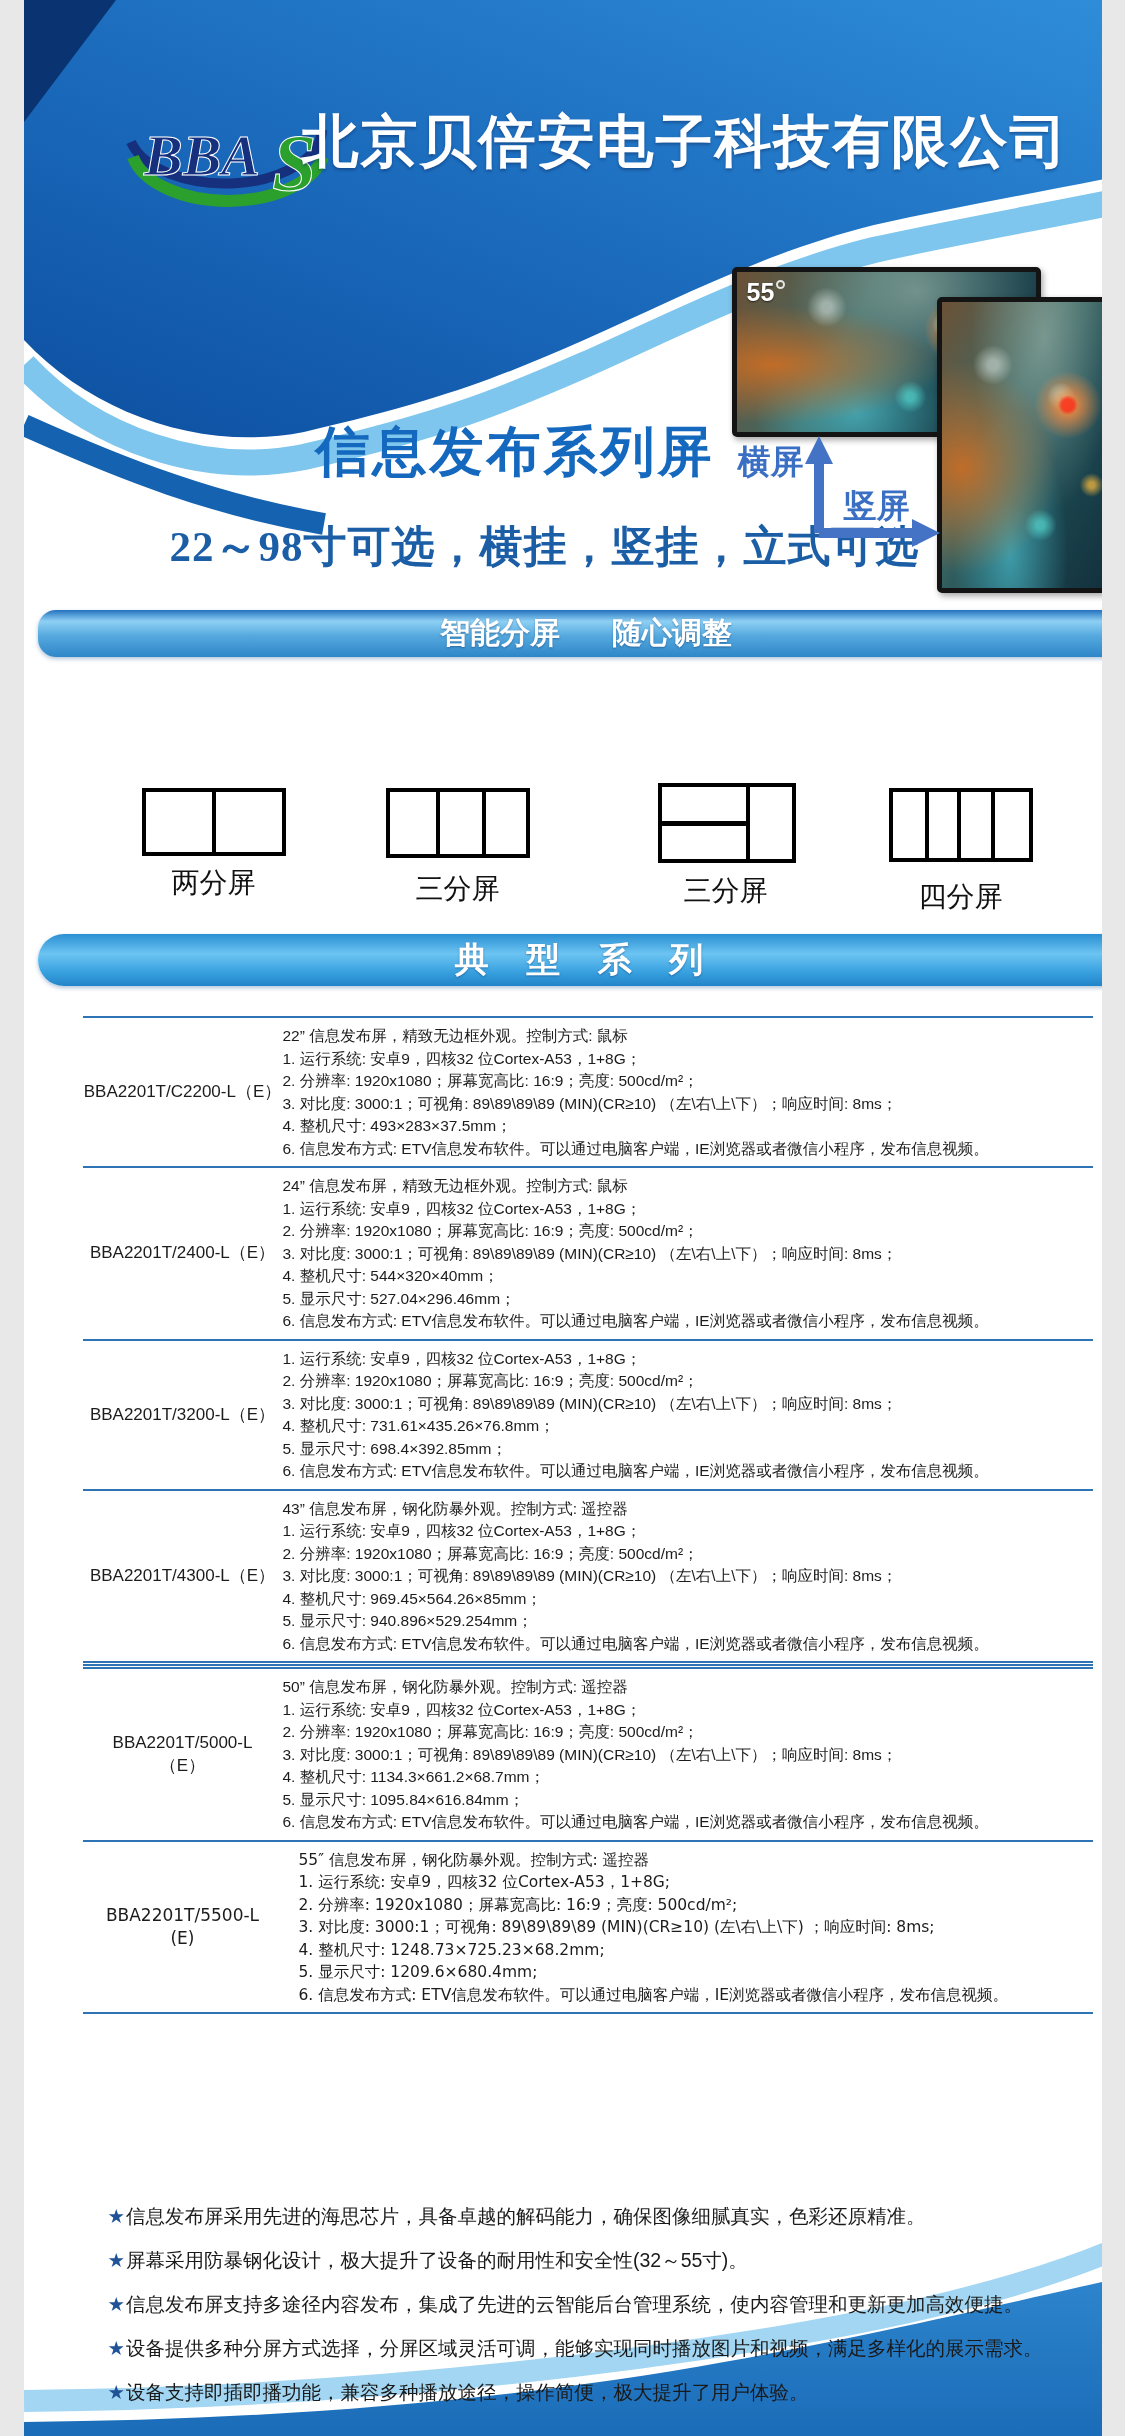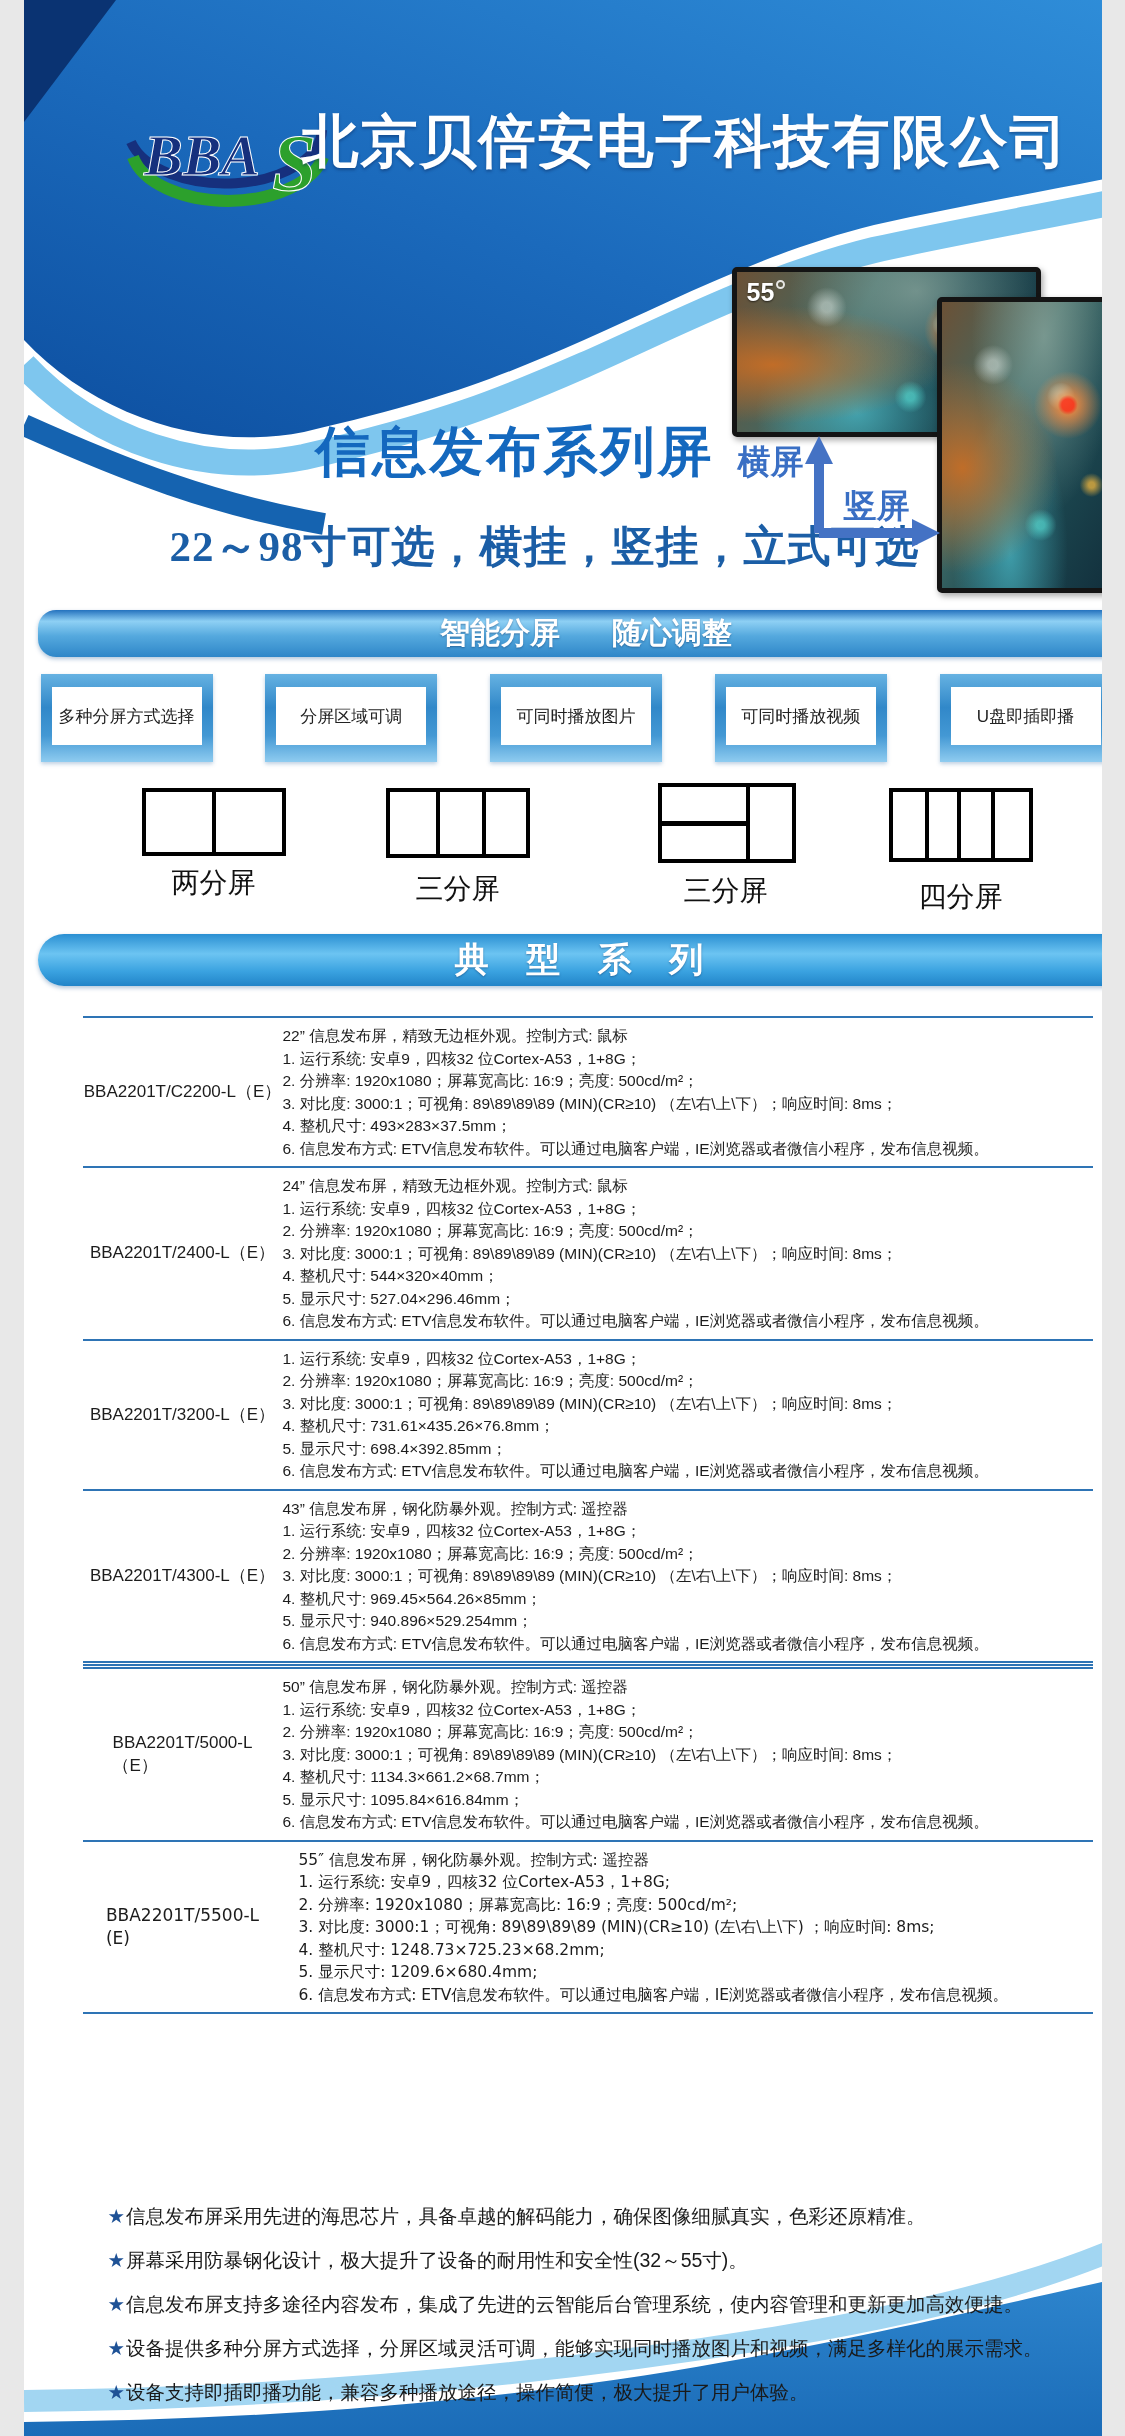--- a/index.html
+++ b/index.html
@@ -102,21 +102,21 @@
   .t-divider-multi{
     height:8px;
     background:linear-gradient(180deg,
       #2e74b5 0,#2e74b5 2px,#fff 2px,#fff 3px,
       #2e74b5 3px,#2e74b5 5px,#fff 5px,#fff 6px,
       #2e74b5 6px,#2e74b5 8px);
   }
   .t-row{display:flex;padding:7px 0 6px 0;}
   .t-model{
     width:200px;flex:0 0 200px;display:flex;align-items:center;justify-content:center;
-    font-size:17px;white-space:pre-line;line-height:1.35;
+    text-align:center;font-size:17px;white-space:pre-line;line-height:1.35;
   }
   .t-specs{flex:1;padding-right:4px;font-size:15.5px;line-height:22.5px;}
   .t-row.alt .t-specs{font-family:"DejaVu Sans", sans-serif;font-size:15.5px;margin-left:16px;}
   .t-row.alt .t-model{font-family:"DejaVu Sans", sans-serif;}
   
   .notes{position:absolute;left:84px;top:2205px;width:1000px;z-index:6;}
   .note{font-size:19.5px;color:#1a1a1a;line-height:23px;margin-bottom:21px;white-space:nowrap;}
   .note .star{color:#1f5296;margin-right:1px;}
   
   .foot-svg{position:absolute;left:0;top:2186px;z-index:1;}
@@ -169,37 +169,20 @@
   </svg>
   <div class="orient-label lbl-land">横屏</div>
   <div class="orient-label lbl-port">竖屏</div>
 
   <div class="pill pill-1">
     <span>智能分屏</span>
     <span class="gap"></span>
     <span>随心调整</span>
   </div>
 
-  <div class="features">
-    <div class="fbox">
-        <div class="fbox-in">多种分屏方式选择</div>
-      </div>
-    <div class="fbox">
-        <div class="fbox-in">分屏区域可调</div>
-      </div>
-    <div class="fbox">
-        <div class="fbox-in">可同时播放图片</div>
-      </div>
-    <div class="fbox">
-        <div class="fbox-in">可同时播放视频</div>
-      </div>
-    <div class="fbox">
-        <div class="fbox-in">U盘即插即播</div>
-      </div>
-  </div>
 
   <div class="diagram" style="left:118px;top:788px;width:144px;height:68px;">
     <div class="vline" style="left:66px;"></div>
   </div>
   <div class="dg-label" style="left:148px;top:864px;">两分屏</div>
 
   <div class="diagram" style="left:362px;top:788px;width:144px;height:70px;">
     <div class="vline" style="left:46px;"></div>
     <div class="vline" style="left:92px;"></div>
   </div>

